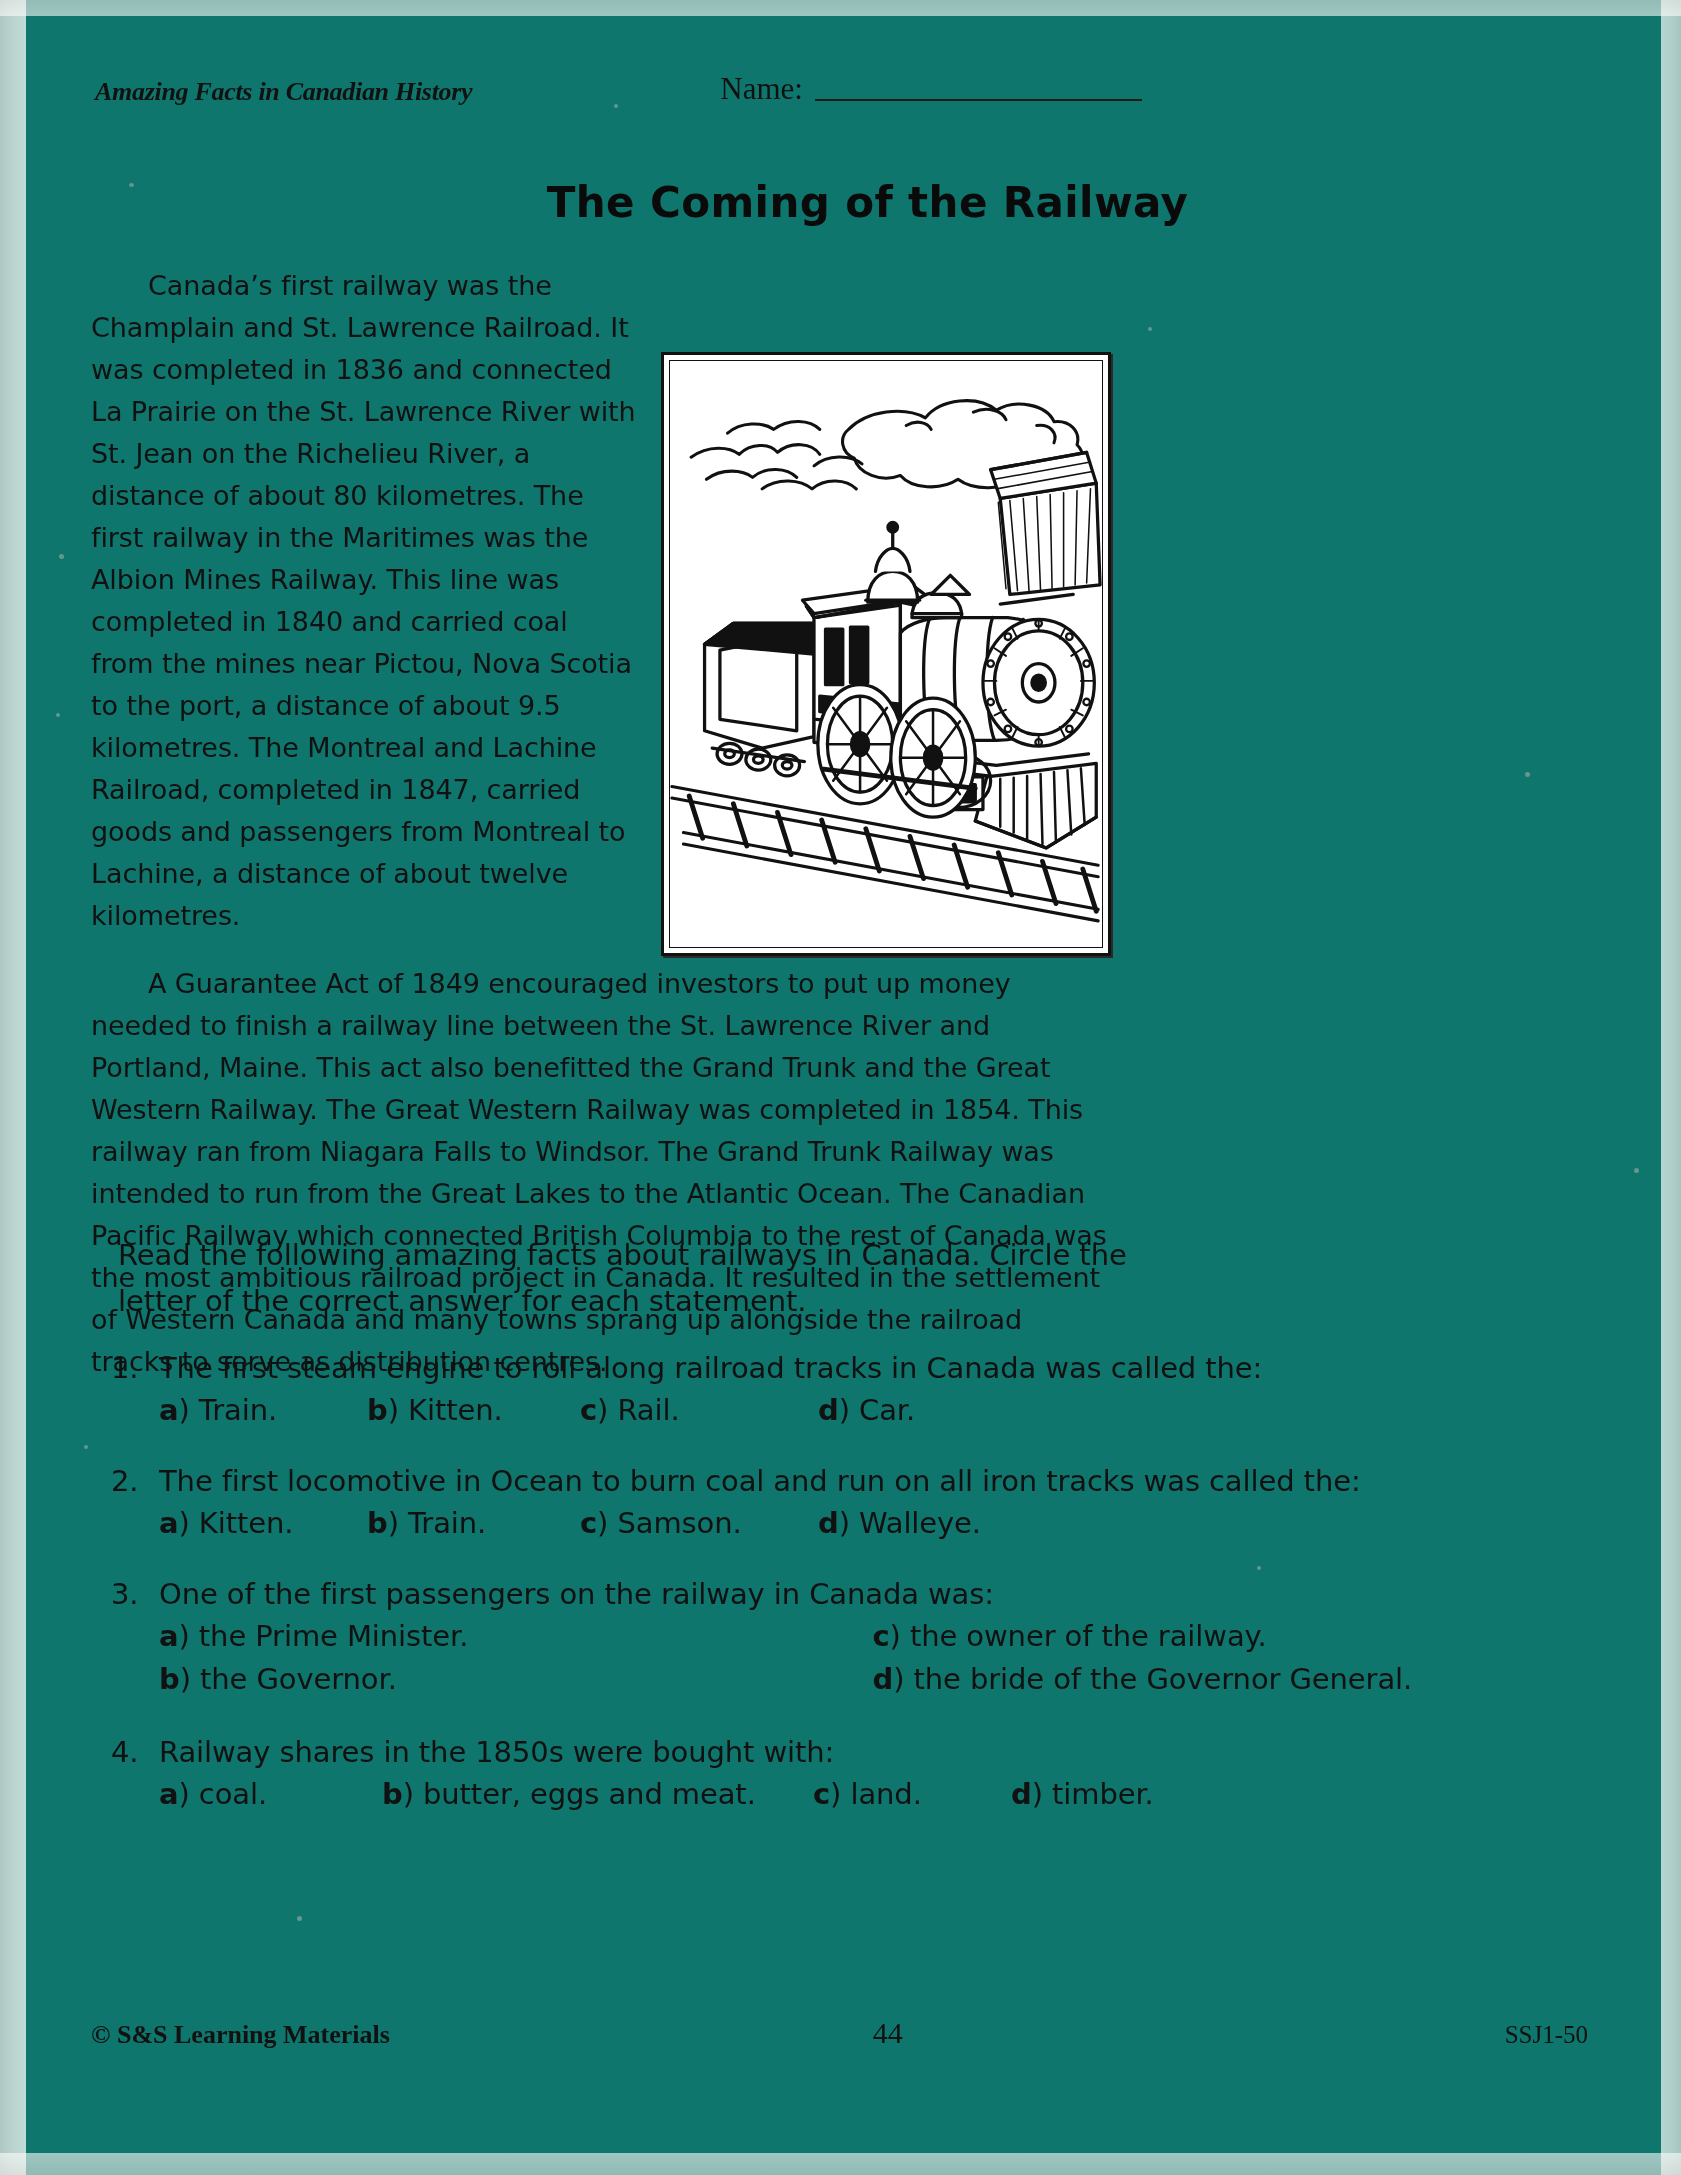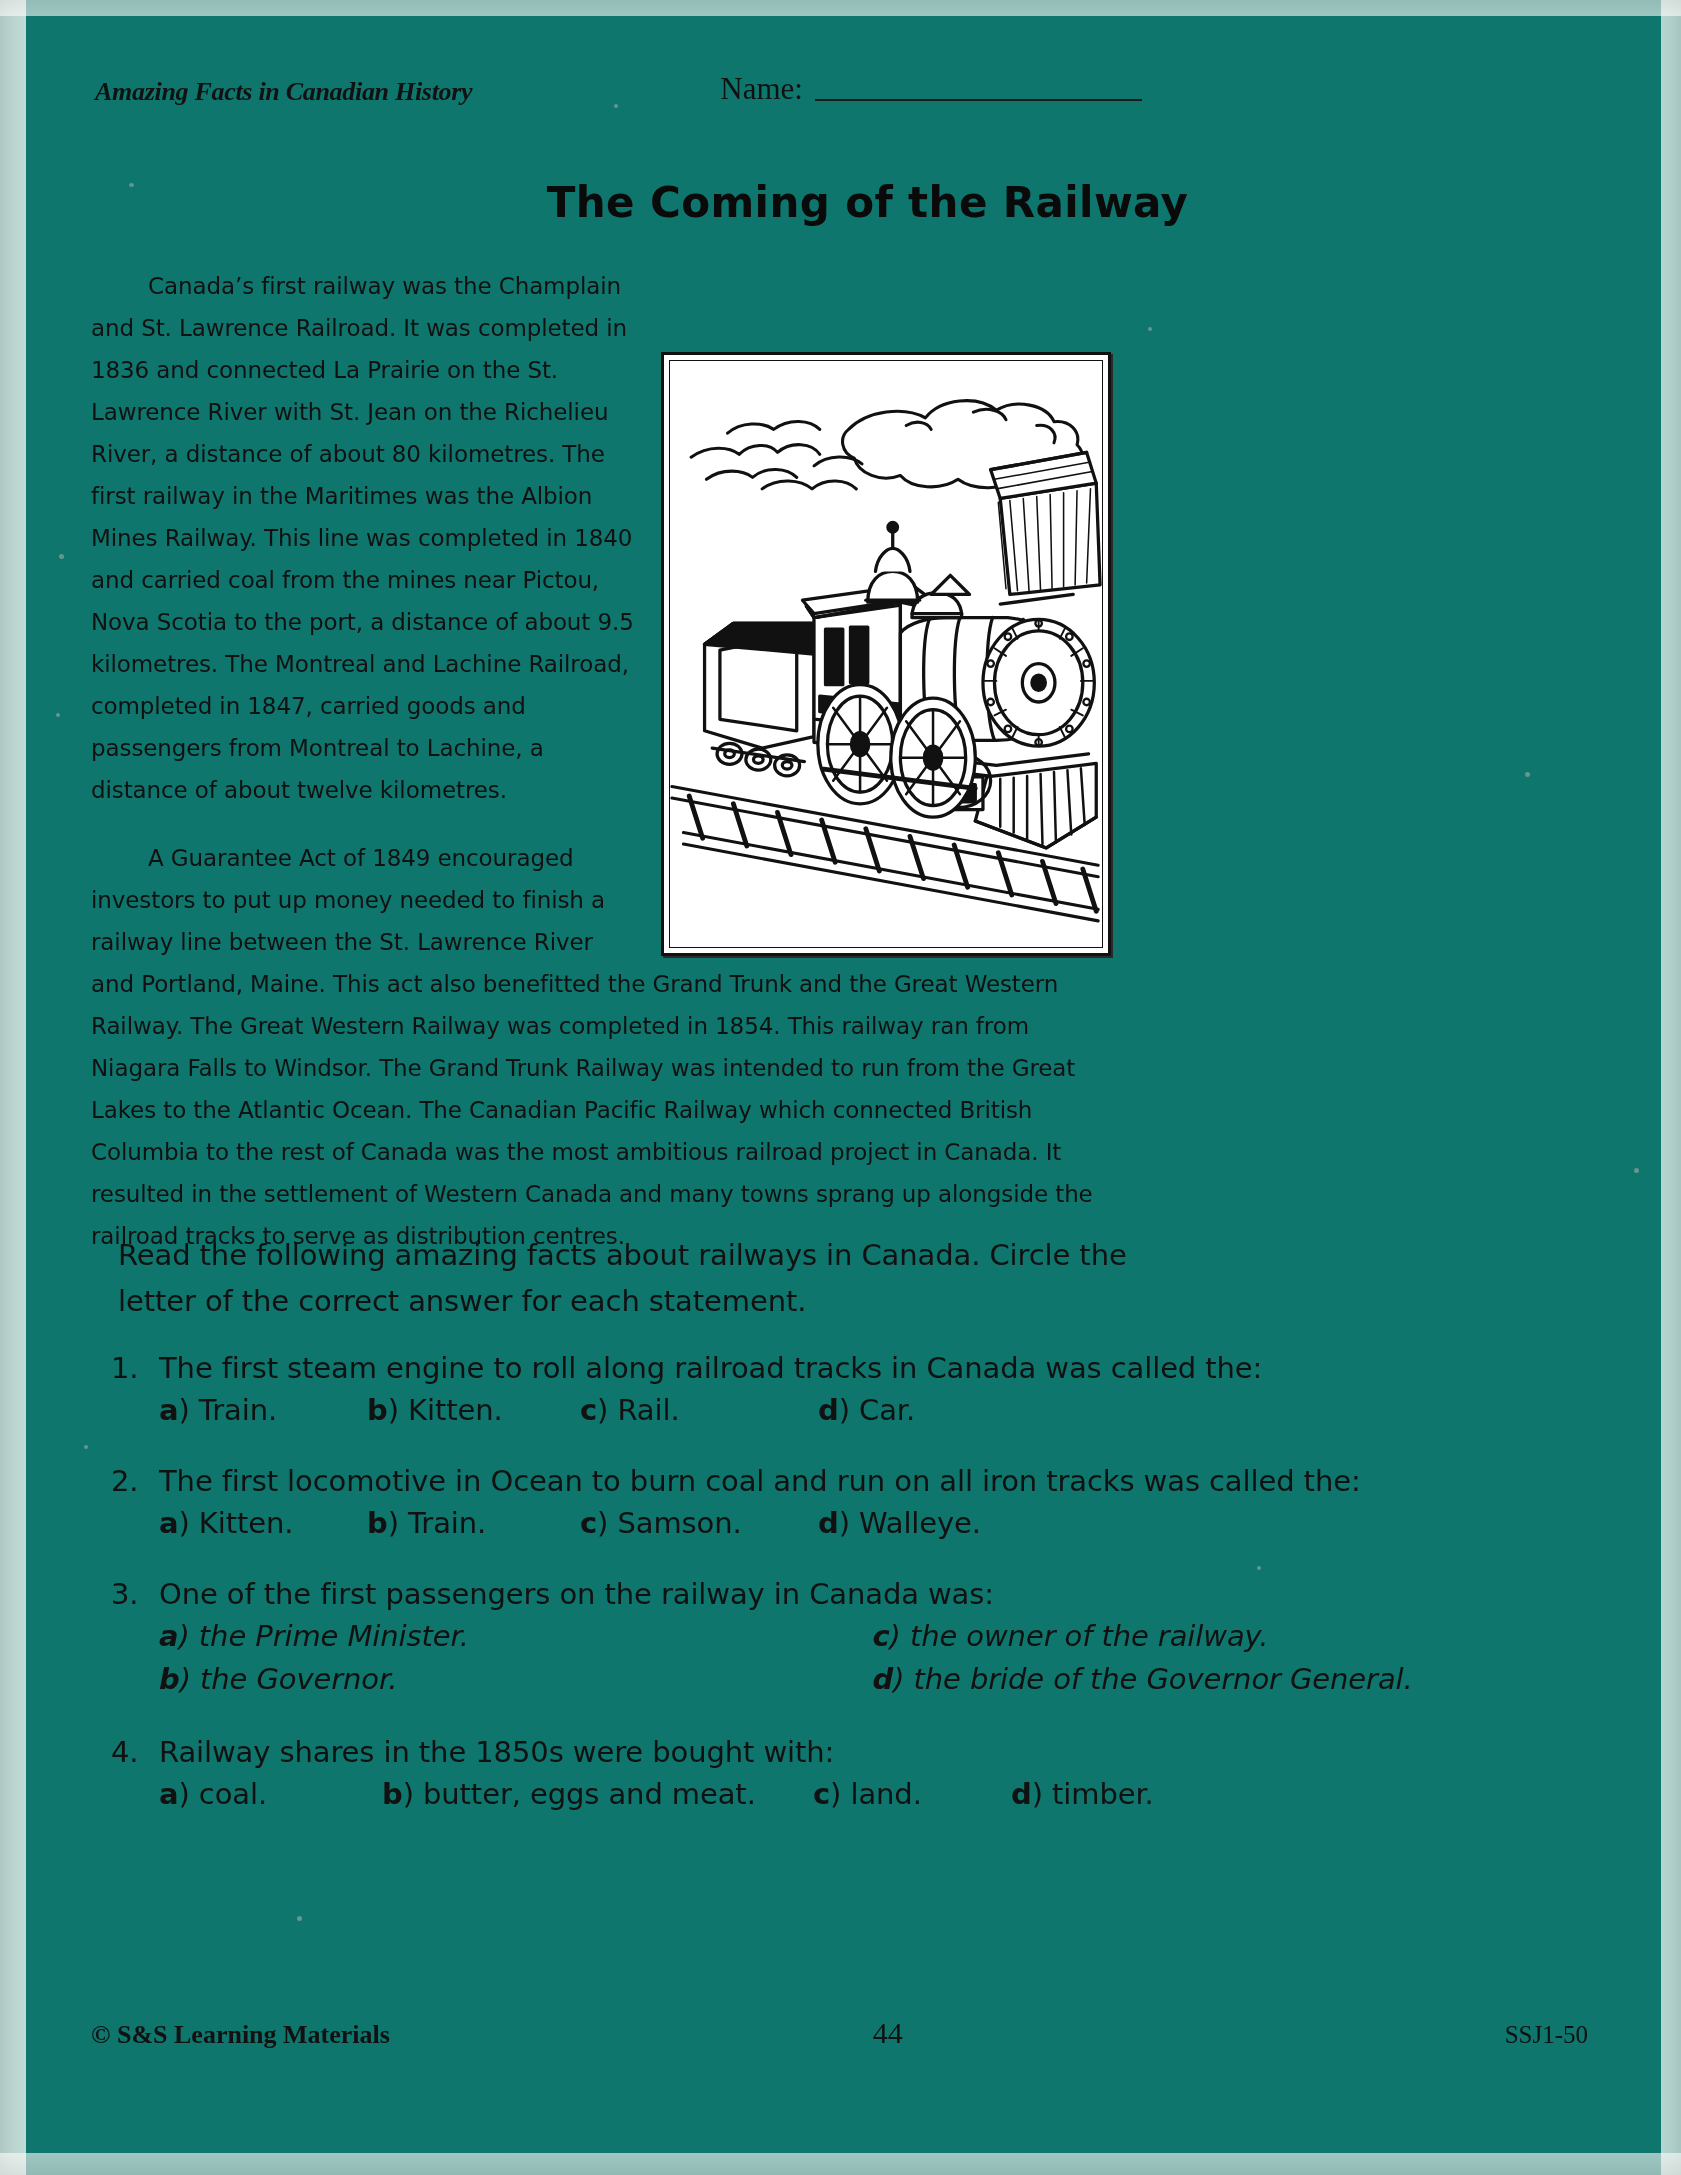--- a/index.html
+++ b/index.html
@@ -119,21 +119,21 @@
   .fig-inner {
     position: absolute;
     inset: 5px;
     border: 1px solid #111;
     overflow: hidden;
   }
   .fig svg { display: block; width: 100%; height: 100%; }
 
   p.para {
     margin: 0 0 26px 0;
-    font-size: 23px;
+    font-size: 27px;
     line-height: 42px;
     letter-spacing: -0.1px;
     text-align: left;
     color: #111;
   }
   p.para.indent { text-indent: 57px; }
 
   
   .instructions {
     position: absolute;
@@ -190,21 +190,21 @@
   .layout-row .opt:nth-child(3) { width: 238px; }
   .layout-row .opt:nth-child(4) { width: auto; }
 
   
   .layout-row4 .opt:nth-child(1) { width: 223px; }
   .layout-row4 .opt:nth-child(2) { width: 431px; }
   .layout-row4 .opt:nth-child(3) { width: 198px; }
   .layout-row4 .opt:nth-child(4) { width: auto; }
 
   
-  .layout-grid .opt { width: 50%; flex: 0 0 50%; margin-bottom: 2px; font-style: italic; }
+  .layout-grid .opt { width: 50%; flex: 0 0 50%; margin-bottom: 2px; }
 
   
   .footer {
     position: absolute;
     left: 91px;
     top: 2016px;
     width: 1497px;
     display: flex;
     align-items: baseline;
     font-family: "Liberation Serif", serif;

